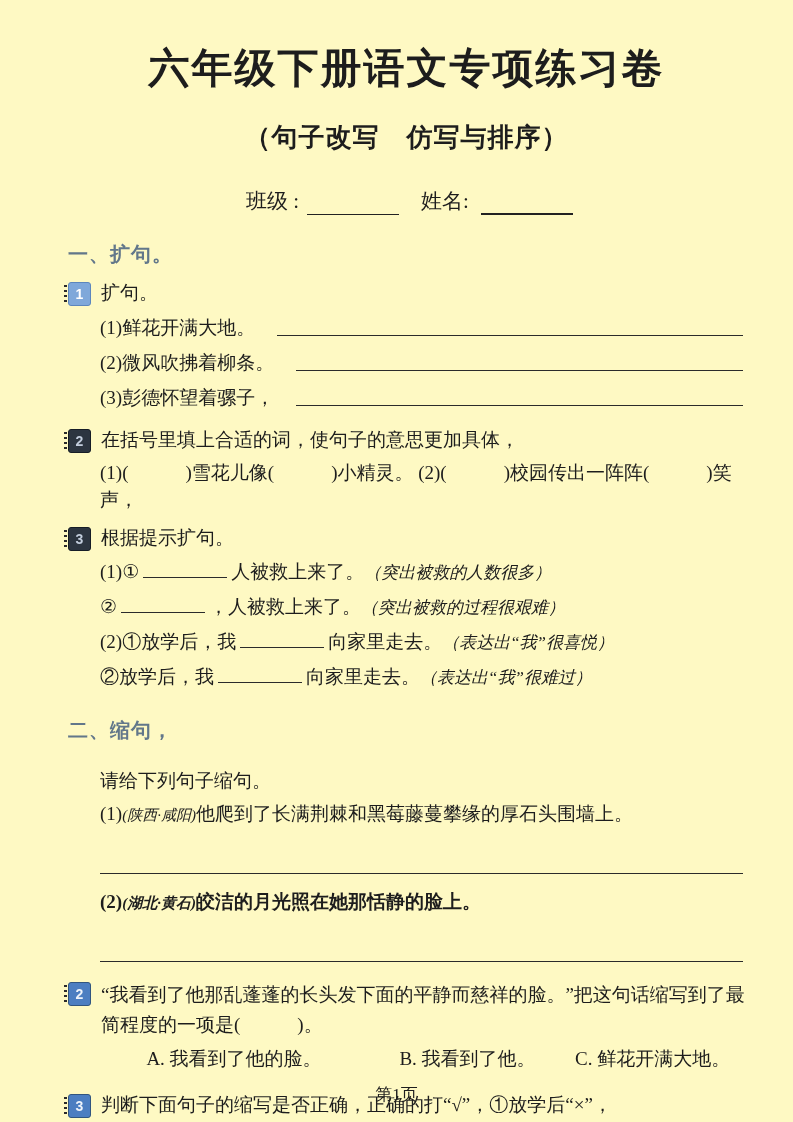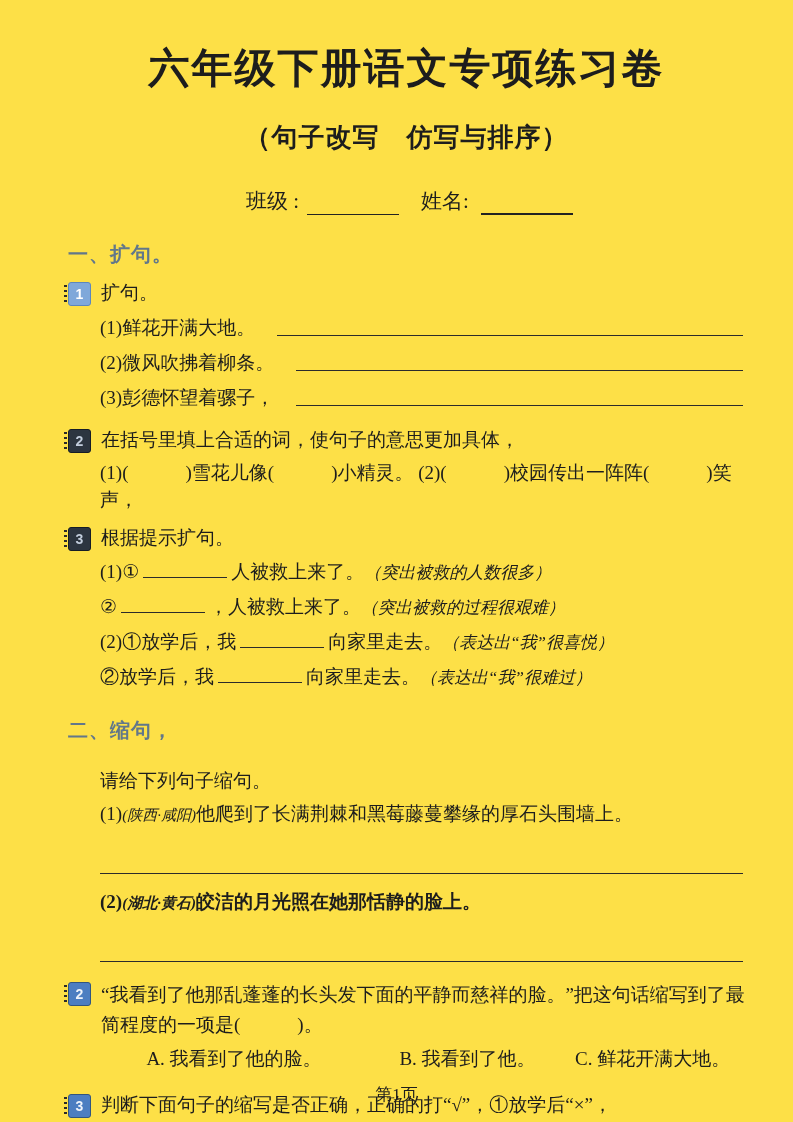--- a/index.html
+++ b/index.html
@@ -1,21 +1,21 @@
 <!DOCTYPE html>
 <html><head>
 <meta charset="utf-8">
 <style>
   html,body { margin:0; padding:0; }
   body {
     width:793px; height:1122px; background:#ffffff; overflow:hidden;
     font-family:"Liberation Serif","DejaVu Serif",serif; color:#1d1d1d;
   }
   .page { position:relative; width:793px; height:1122px; box-sizing:border-box;
-          padding:42px 48px 4px 68px; background:#fde047; }
+          padding:42px 48px 4px 68px; background:#fef9c3; }
 
   .title { text-align:center; font-size:41px; font-weight:bold; letter-spacing:2px; line-height:52px; }
   .subtitle { text-align:center; font-size:26px; font-weight:600; letter-spacing:1px; margin-top:26px; }
 
   .idrow { margin-top:32px; padding-left:178px; font-size:21px; display:flex; align-items:flex-end; }
   .id-blank { width:92px; border-bottom:1.7px solid #222; height:26px; margin:0 22px 0 8px; }
   .id-blank.name { border-bottom-width:2.2px; margin-left:12px; }
 
   .sec-heading { color:#62778a; font-size:20px; margin-top:26px; letter-spacing:1px;font-weight:bold; }
 

